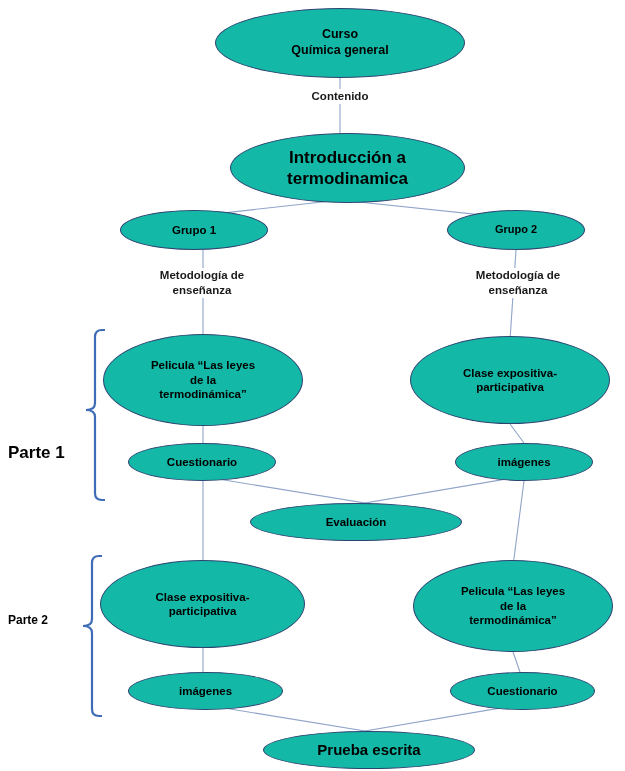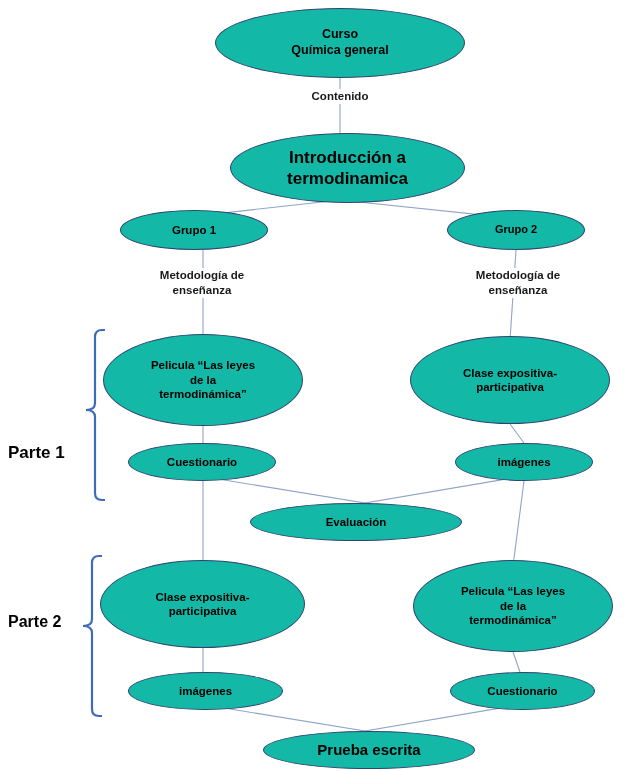--- a/index.html
+++ b/index.html
@@ -120,16 +120,16 @@
     </div>
   <div id="label-layer">
       <div class="edge-label" style="left: 269px; top: 89px; width: 142px; font-size: 11.5px;">Contenido</div>
       <div class="edge-label" style="left: 131px; top: 268px; width: 142px; font-size: 11.5px;">Metodología de
 enseñanza</div>
       <div class="edge-label" style="left: 447px; top: 268px; width: 142px; font-size: 11.5px;">Metodología de
 enseñanza</div>
     </div>
   <div id="part-layer">
       <div class="part-label" style="left: 8px; top: 398px; font-size: 17px; margin-top: 45px;">Parte 1</div>
-      <div class="part-label" style="left: 8px; top: 613px; font-size: 16px;">Parte 2</div>
+      <div class="part-label" style="left: 8px; top: 613px; font-size: 12px;">Parte 2</div>
     </div>
 
 </div>
 
 </body></html>

